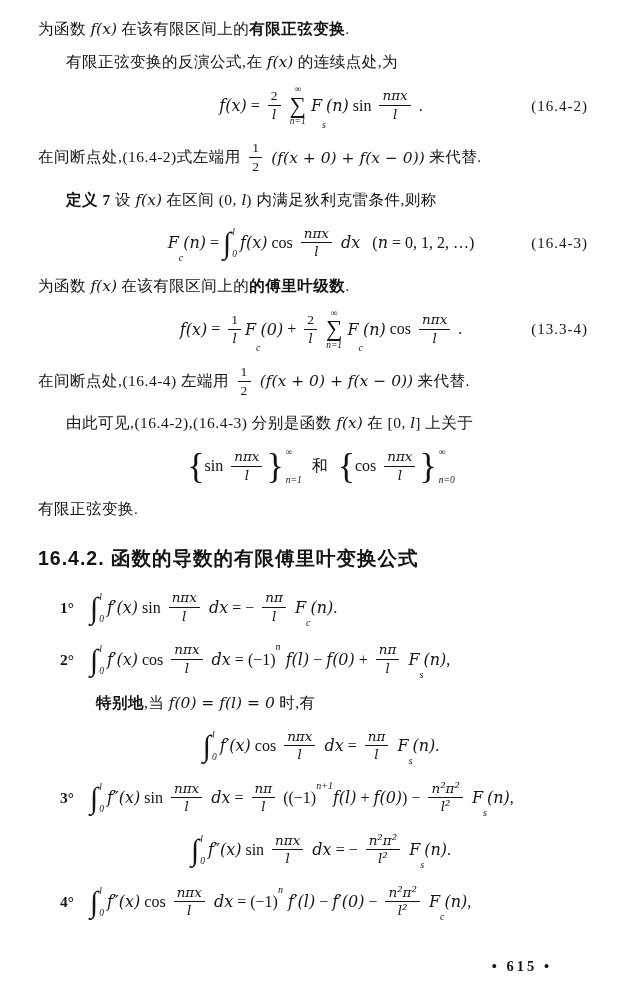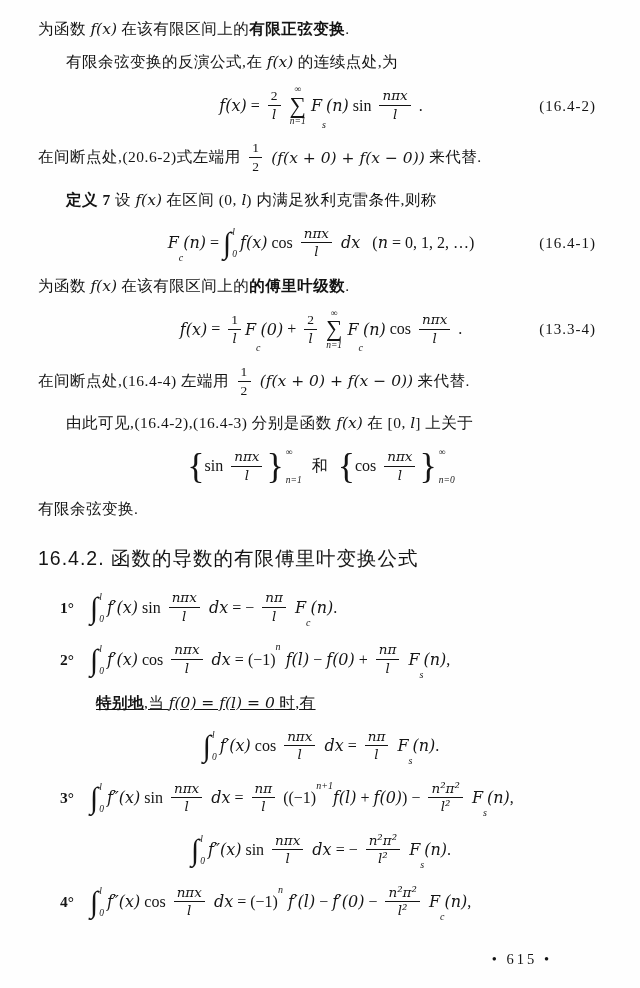--- a/index.html
+++ b/index.html
@@ -5,32 +5,32 @@
   html,body { margin:0; padding:0; background:#e8e8e4; }
   .page {
     width:640px; height:988px; margin:0 auto; background:#fefefe;
     color:#141414; box-sizing:border-box; padding:8px 36px 0 38px;
     position:relative; overflow:hidden;
     font-family:"Liberation Serif","DejaVu Serif",serif;
   }
   
   .line { font-size:15.5px; line-height:1.5; margin:9px 0; letter-spacing:0.5px; }
   .ind1 { padding-left:28px; }
-  .ind2 { padding-left:58px;text-decoration:underline; }
+  .ind2 { padding-left:58px; }
   .b { font-weight:700; }
   .it { font-style:italic; font-family:"DejaVu Serif",serif; letter-spacing:0; }
   
-  .heading { font-size:19.5px; font-weight:400; margin:24px 0 14px 0; letter-spacing:1px;
+  .heading { font-size:19.5px; font-weight:700; margin:24px 0 14px 0; letter-spacing:1px;
              font-family:"Liberation Sans","DejaVu Sans",sans-serif; }
   
   .frow { display:flex; align-items:center; position:relative; margin:8px 0; min-height:44px; }
   .frow .label { font-weight:700; font-size:15.5px; margin:0 16px 0 22px; flex:none; font-style:normal; }
   .math { display:inline-flex; align-items:center; font-size:16px; font-style:normal; white-space:pre; }
   .frow.center .math { margin:0 auto; }
-  .frow .eqno { position:absolute; right:8px; top:50%; transform:translateY(-50%);
+  .frow .eqno { position:absolute; right:16px; top:50%; transform:translateY(-50%);
                 font-size:15px; letter-spacing:1px; }
   .textrow { min-height:40px; margin:10px 0; }
   .textrow .math { font-size:15.5px; letter-spacing:0.5px; }
   
   .ms { white-space:pre; }
   .frac { display:inline-flex; flex-direction:column; align-items:center; margin:0 4px; }
   .frac .fn { padding:0 3px 1px 3px; border-bottom:1.4px solid #141414; font-size:13.5px;
               line-height:1.15; display:inline-flex; align-items:center; }
   .frac .fd { padding:1px 3px 0 3px; font-size:13.5px; line-height:1.15; display:inline-flex; align-items:center; }
   .sum { display:inline-flex; flex-direction:column; align-items:center; margin:0 5px; }
@@ -40,55 +40,55 @@
   .intg .ig { font-size:30px; line-height:1; font-style:normal; }
   .intg .ib { display:inline-flex; flex-direction:column; justify-content:space-between;
               height:32px; font-size:9.5px; font-style:italic; margin-left:1px; }
   .msub { font-size:10px; align-self:flex-end; transform:translateY(3px); font-style:italic; }
   .msup { font-size:10px; align-self:flex-start; transform:translateY(-1px); font-style:italic; }
   .brace { display:inline-flex; align-items:center; margin:0 2px; }
   .brace .bg { font-size:36px; line-height:1; font-style:normal; font-weight:400; }
   .brace .bb { display:inline-flex; flex-direction:column; justify-content:space-between;
                height:38px; font-size:9.5px; font-style:italic; margin-left:2px; }
   
-  .footer { position:absolute; right:88px; bottom:20px; font-weight:400;
+  .footer { position:absolute; right:88px; bottom:13px; font-weight:700;
             font-size:14.5px; letter-spacing:3px; }
 </style>
 </head>
 <body>
 
 <div class="page">
   <div>
       <div class="line"><span>为函数 </span><span class="it">f(x)</span><span> 在该有限区间上的</span><span class="b ">有限正弦变换</span><span>.</span></div>
-      <div class="line ind1"><span>有限余弦变换的反演公式,在 </span><span class="it">f(x)</span><span> 的连续点处,为</span></div>
+      <div class="line ind1"><span>有限正弦变换的反演公式,在 </span><span class="it">f(x)</span><span> 的连续点处,为</span></div>
       <div class="frow center">
         <span class="math"><span class="ms it">f(x)</span><span class="ms"> = </span><span class="frac"><span class="fn"><span class="ms">2</span></span><span class="fd"><span class="ms it">l</span></span></span><span class="sum"><span class="sl">∞</span><span class="sg">∑</span><span class="sl">n=1</span></span><span class="ms it">F</span><span class="msub">s</span><span class="ms it">(n)</span><span class="ms"> sin </span><span class="frac"><span class="fn"><span class="ms it">nπx</span></span><span class="fd"><span class="ms it">l</span></span></span><span class="ms"> .</span></span>
         <span class="eqno">(16.4-2)</span>
       </div>
       <div class="frow textrow">
-        <span class="math"><span class="ms">在间断点处,(20.6-2)式左端用 </span><span class="frac"><span class="fn"><span class="ms">1</span></span><span class="fd"><span class="ms">2</span></span></span><span class="ms it"> (f(x + 0) + f(x − 0))</span><span class="ms"> 来代替.</span></span>
+        <span class="math"><span class="ms">在间断点处,(16.4-2)式左端用 </span><span class="frac"><span class="fn"><span class="ms">1</span></span><span class="fd"><span class="ms">2</span></span></span><span class="ms it"> (f(x + 0) + f(x − 0))</span><span class="ms"> 来代替.</span></span>
       </div>
       <div class="line ind1"><span class="b ">定义 7</span><span>  设 </span><span class="it">f(x)</span><span> 在区间 (0, </span><span class="it">l</span><span>) 内满足狄利克雷条件,则称</span></div>
       <div class="frow center">
         <span class="math"><span class="ms it">F</span><span class="msub">c</span><span class="ms it">(n)</span><span class="ms"> = </span><span class="intg"><span class="ig">∫</span><span class="ib"><span>l</span><span>0</span></span></span><span class="ms it">f(x)</span><span class="ms"> cos </span><span class="frac"><span class="fn"><span class="ms it">nπx</span></span><span class="fd"><span class="ms it">l</span></span></span><span class="ms it"> dx</span><span class="ms">   (</span><span class="ms it">n</span><span class="ms"> = 0, 1, 2, …)</span></span>
-        <span class="eqno">(16.4-1)</span>
+        <span class="eqno">(16.4-3)</span>
       </div>
       <div class="line"><span>为函数 </span><span class="it">f(x)</span><span> 在该有限区间上的</span><span class="b ">的傅里叶级数</span><span>.</span></div>
       <div class="frow center">
         <span class="math"><span class="ms it">f(x)</span><span class="ms"> = </span><span class="frac"><span class="fn"><span class="ms">1</span></span><span class="fd"><span class="ms it">l</span></span></span><span class="ms it">F</span><span class="msub">c</span><span class="ms it">(0)</span><span class="ms"> + </span><span class="frac"><span class="fn"><span class="ms">2</span></span><span class="fd"><span class="ms it">l</span></span></span><span class="sum"><span class="sl">∞</span><span class="sg">∑</span><span class="sl">n=1</span></span><span class="ms it">F</span><span class="msub">c</span><span class="ms it">(n)</span><span class="ms"> cos </span><span class="frac"><span class="fn"><span class="ms it">nπx</span></span><span class="fd"><span class="ms it">l</span></span></span><span class="ms"> .</span></span>
         <span class="eqno">(13.3-4)</span>
       </div>
       <div class="frow textrow">
         <span class="math"><span class="ms">在间断点处,(16.4-4) 左端用 </span><span class="frac"><span class="fn"><span class="ms">1</span></span><span class="fd"><span class="ms">2</span></span></span><span class="ms it"> (f(x + 0) + f(x − 0))</span><span class="ms"> 来代替.</span></span>
       </div>
       <div class="line ind1"><span>由此可见,(16.4-2),(16.4-3) 分别是函数 </span><span class="it">f(x)</span><span> 在 [0, </span><span class="it">l</span><span>] 上关于</span></div>
       <div class="frow center">
         <span class="math"><span class="brace"><span class="bg">{</span><span class="math"><span class="ms">sin </span><span class="frac"><span class="fn"><span class="ms it">nπx</span></span><span class="fd"><span class="ms it">l</span></span></span></span><span class="bg">}</span><span class="bb"><span>∞</span><span>n=1</span></span></span><span class="ms">  和  </span><span class="brace"><span class="bg">{</span><span class="math"><span class="ms">cos </span><span class="frac"><span class="fn"><span class="ms it">nπx</span></span><span class="fd"><span class="ms it">l</span></span></span></span><span class="bg">}</span><span class="bb"><span>∞</span><span>n=0</span></span></span></span>
       </div>
-      <div class="line"><span>有限余弦变换.</span></div>
+      <div class="line"><span>有限正弦变换.</span></div>
       <div class="heading"><span>16.4.2. 函数的导数的有限傅里叶变换公式</span></div>
       <div class="frow">
         <span class="label">1°</span>
         <span class="math"><span class="intg"><span class="ig">∫</span><span class="ib"><span>l</span><span>0</span></span></span><span class="ms it">f′(x)</span><span class="ms"> sin </span><span class="frac"><span class="fn"><span class="ms it">nπx</span></span><span class="fd"><span class="ms it">l</span></span></span><span class="ms it"> dx</span><span class="ms"> = − </span><span class="frac"><span class="fn"><span class="ms it">nπ</span></span><span class="fd"><span class="ms it">l</span></span></span><span class="ms it"> F</span><span class="msub">c</span><span class="ms it">(n)</span><span class="ms">.</span></span>
       </div>
       <div class="frow">
         <span class="label">2°</span>
         <span class="math"><span class="intg"><span class="ig">∫</span><span class="ib"><span>l</span><span>0</span></span></span><span class="ms it">f′(x)</span><span class="ms"> cos </span><span class="frac"><span class="fn"><span class="ms it">nπx</span></span><span class="fd"><span class="ms it">l</span></span></span><span class="ms it"> dx</span><span class="ms"> = (−1)</span><span class="msup">n</span><span class="ms it"> f(l)</span><span class="ms"> − </span><span class="ms it">f(0)</span><span class="ms"> + </span><span class="frac"><span class="fn"><span class="ms it">nπ</span></span><span class="fd"><span class="ms it">l</span></span></span><span class="ms it"> F</span><span class="msub">s</span><span class="ms it">(n)</span><span class="ms">,</span></span>
       </div>
       <div class="line ind2"><span class="b ">特别地</span><span>,当 </span><span class="it">f(0) = f(l) = 0</span><span> 时,有</span></div>

